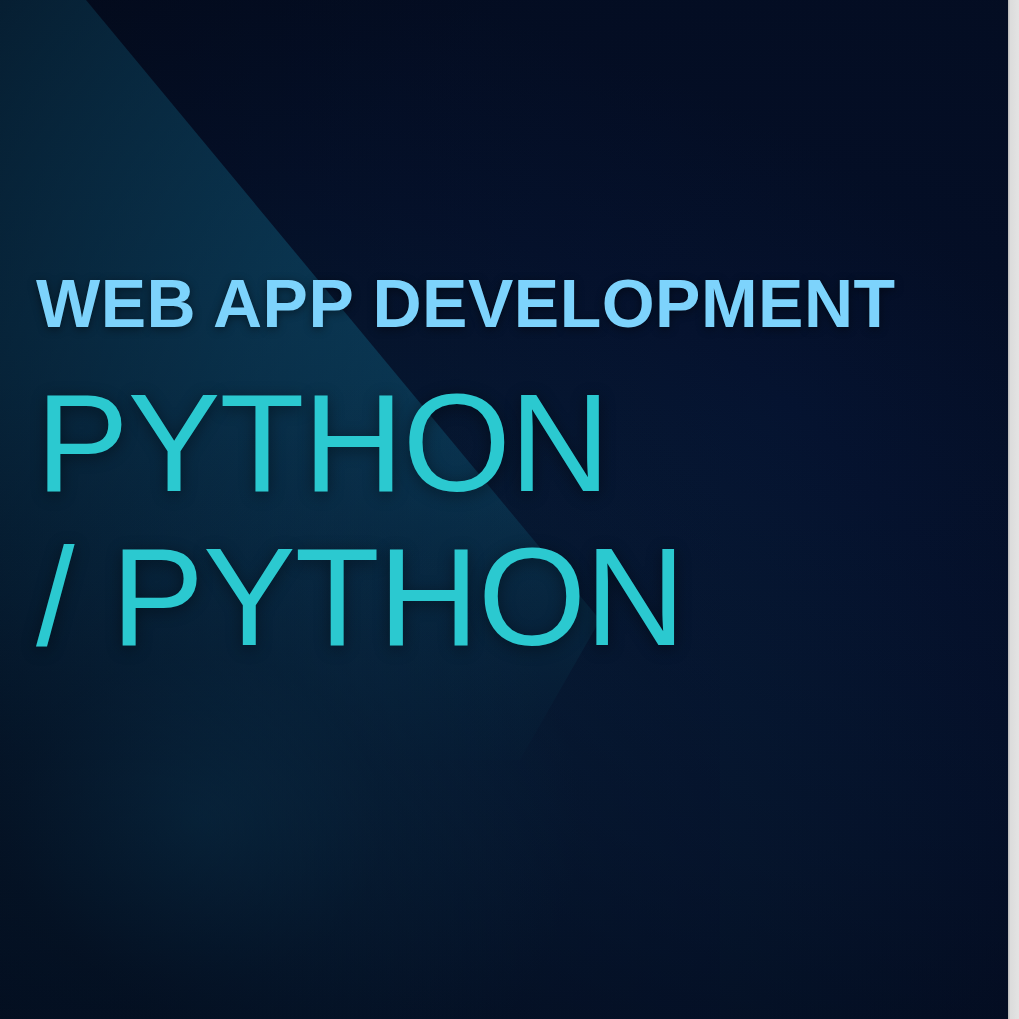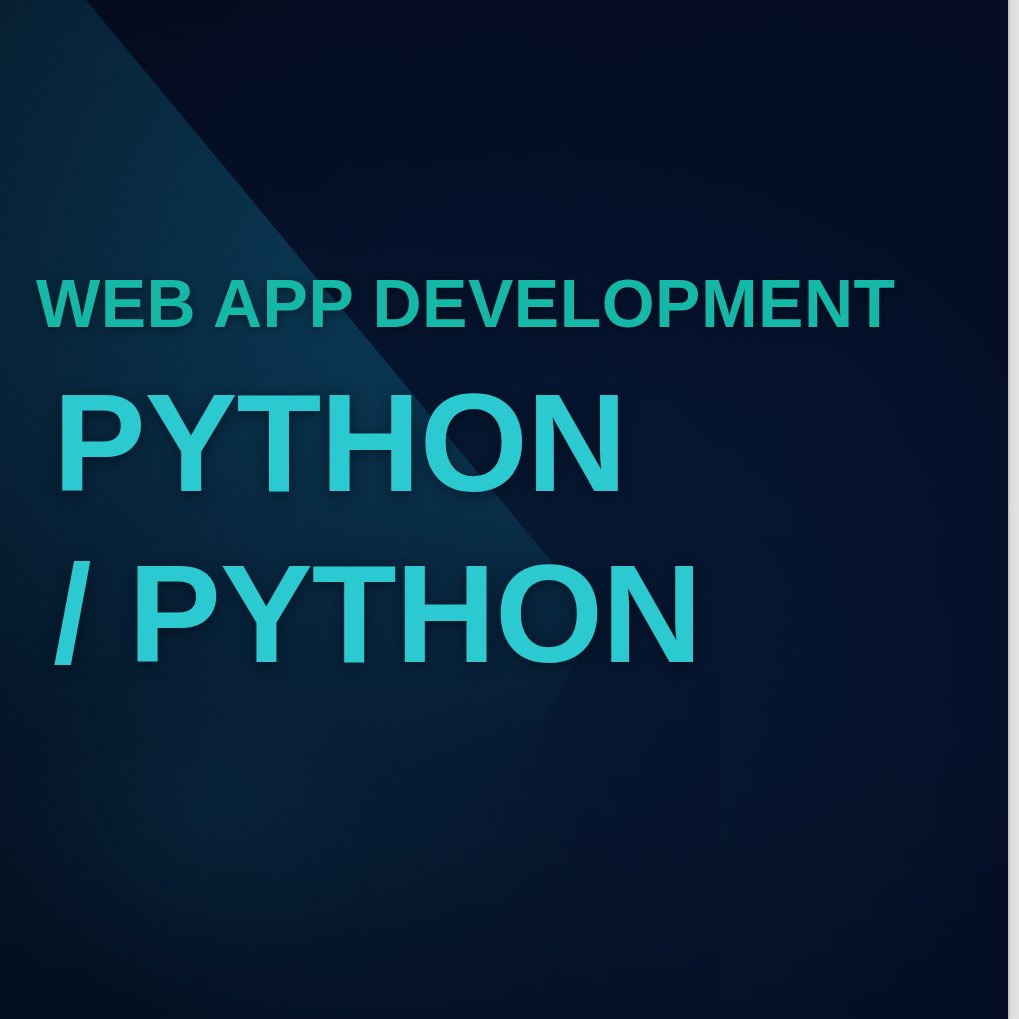--- a/index.html
+++ b/index.html
@@ -102,31 +102,31 @@
     width: 940px;
   }
 
   .eyebrow {
     margin: 0;
     font-family: "Liberation Sans", sans-serif;
     font-size: 68px;
     font-weight: bold;
     line-height: 1.04;
     letter-spacing: 0.5px;
-    color: #14b8a6;
+    color: #7dd3fc;
     white-space: nowrap;
     text-shadow: 0 2px 10px rgba(0,0,0,0.45);
   }
 
   .headline {
-    margin: 17px;
+    margin: 0;
     padding: 0;
     font-family: "Liberation Sans", sans-serif;
     font-size: 139px;
-    font-weight: bold;
+    font-weight: normal;
     line-height: 1.18;
     letter-spacing: -1px;
     color: #2bc9d0;
     white-space: nowrap;
     text-shadow: 0 3px 16px rgba(0,0,0,0.42);
   }
 
   .headline-line-1 { margin-top: 22px; }
   .headline-line-2 { margin-top: -10px; }
 

